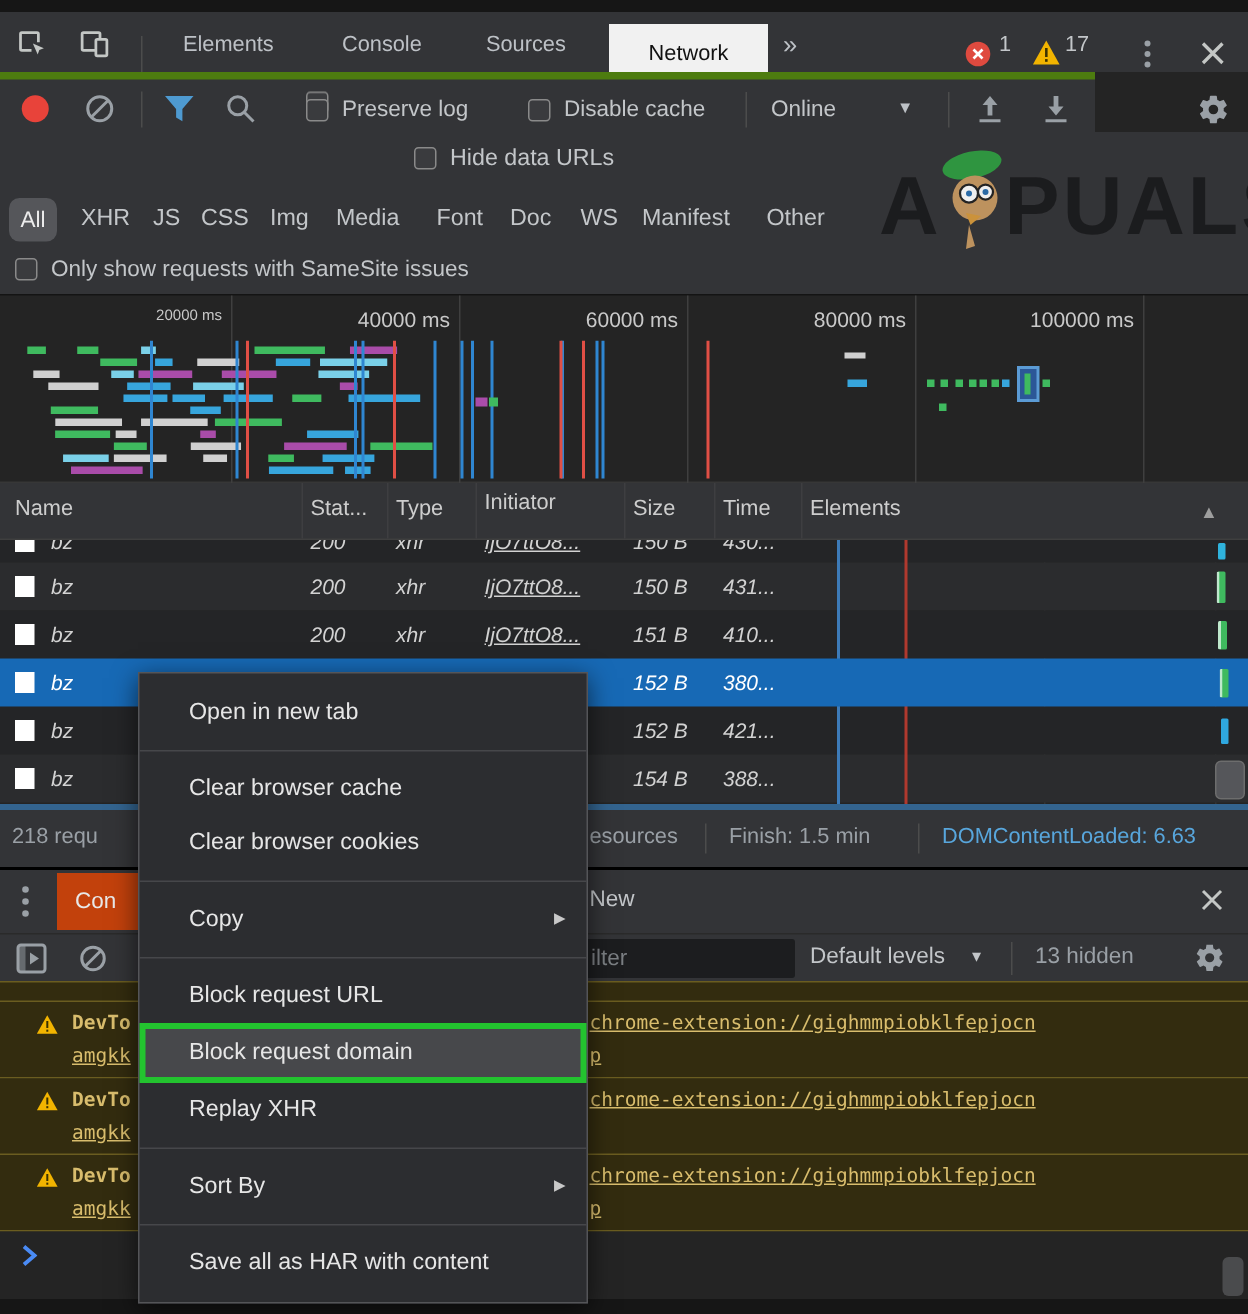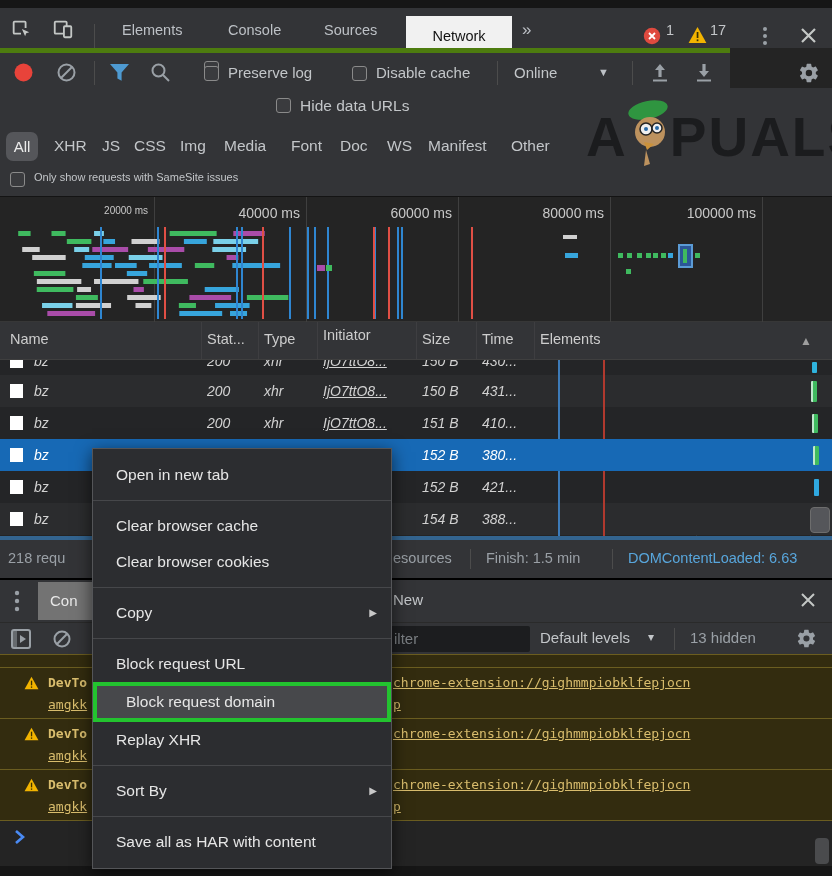--- a/index.html
+++ b/index.html
@@ -29,21 +29,21 @@
   .wline { position:absolute; top:0; bottom:0; width:2px; z-index:1; }
   .gline { position:absolute; top:0; bottom:0; width:1px; background:#343434; }
   .wbar  { position:absolute; z-index:3; border-radius:1px; }
 
   
   #ctx-menu {
     position:absolute; left:92px; top:448px; width:300px; z-index:30;
     background:#2c2d30; border:1px solid #545558; box-shadow:0 4px 16px rgba(0,0,0,.6);
     padding:8px 0; font-size:15.5px; color:#e6e6e6;
   }
-  .mi { position:relative; height:36px; line-height:36px; padding-left:23px; white-space:nowrap; }
+  .mi { position:relative; height:36px; line-height:36px; padding-left:33px; white-space:nowrap; }
   .mi .sub { position:absolute; right:14px; top:0; font-size:10px; color:#c8c8c8; }
   .mi-hl { height:40px; line-height:32px; background:#47484b; border:4px solid #23c32f; padding-left:29px; }
   .msep { height:1px; background:#46474a; margin:7px 0; }
 
   
   .warnrow { position:absolute; left:0; width:832px; background:#332c0f; border-bottom:1px solid #6b5d20;
              font-family:"DejaVu Sans Mono", monospace; font-size:13px; color:#d9bd6d; }
   .warnrow .ln { position:absolute; white-space:nowrap; }
   .wlink { text-decoration:underline; }
 </style>
@@ -185,21 +185,21 @@
         <circle cx="31" cy="30" r="2" fill="#2a6fb0"></circle>
         <path d="M18 44l10 2-7 6z" fill="#d89a3c"></path>
         <path d="M20 52l4 14-6 2z" fill="#c99a62"></path>
       </svg>
     </span>
     <span style="font-size:55px;font-weight:900;color:#1a1a1c;letter-spacing:2px;margin-left:42px">PUALS</span>
   </div>
 
   <div class="abs bar" style="left:0;top:166px;width:832px;height:30px">
     <div class="cb" style="left:10px;top:6px"></div>
-    <div class="lbl" style="left:34px;top:5px;font-size:11px">Only show requests with SameSite issues</div>
+    <div class="lbl" style="left:34px;top:5px;font-size:15px">Only show requests with SameSite issues</div>
   </div>
 
   <div class="abs" style="left:0;top:196px;width:832px;height:126px;background:#242424;border-top:1px solid #141414;border-bottom:1px solid #373737">
     <div class="abs" style="left:154px;top:0;width:1px;height:126px;background:#3f3f3f"></div>
     <div class="abs" style="left:306px;top:0;width:1px;height:126px;background:#3f3f3f"></div>
     <div class="abs" style="left:458px;top:0;width:1px;height:126px;background:#3f3f3f"></div>
     <div class="abs" style="left:610px;top:0;width:1px;height:126px;background:#3f3f3f"></div>
     <div class="abs" style="left:762px;top:0;width:1px;height:126px;background:#3f3f3f"></div>
     <div class="lbl" style="right:684px;top:8px;font-size:10px;color:#c9c9c9">20000 ms</div>
     <div class="lbl" style="right:532px;top:8px;font-size:14px;color:#c9c9c9">40000 ms</div>
@@ -391,21 +391,21 @@
   <div class="abs" style="left:0;top:578px;width:832px;height:298px;background:#242424;border-top:2px solid #000">
 
     <div class="abs bar" style="left:0;top:0;width:832px;height:42px">
       <div class="abs" style="left:14px;top:10px">
         <svg width="6" height="22" viewBox="0 0 6 22">
             <circle cx="3" cy="3" r="2.2" fill="#9aa0a6"></circle>
             <circle cx="3" cy="11" r="2.2" fill="#9aa0a6"></circle>
             <circle cx="3" cy="19" r="2.2" fill="#9aa0a6"></circle>
           </svg>
       </div>
-      <div class="abs" style="left:38px;top:2px;width:58px;height:38px;background:#737373;color:#e8e8e8;font-size:15px;line-height:38px;padding-left:12px">Con</div>
+      <div class="abs" style="left:38px;top:2px;width:58px;height:38px;background:#c2410c;color:#e8e8e8;font-size:15px;line-height:38px;padding-left:12px">Con</div>
       <div class="lbl" style="left:393px;top:11px;font-size:15px;color:#c3c6c9">New</div>
       <div class="abs" style="left:800px;top:12px">
         <svg width="16" height="16" viewBox="0 0 16 16">
             <path d="M2 2l12 12M14 2L2 14" stroke="#c4c7c5" stroke-width="2"></path>
           </svg>
       </div>
     </div>
 
     <div class="abs bar" style="left:0;top:42px;width:832px;height:32px;border-top:1px solid #2a2a2a">
       <div class="abs" style="left:10px;top:5px">

